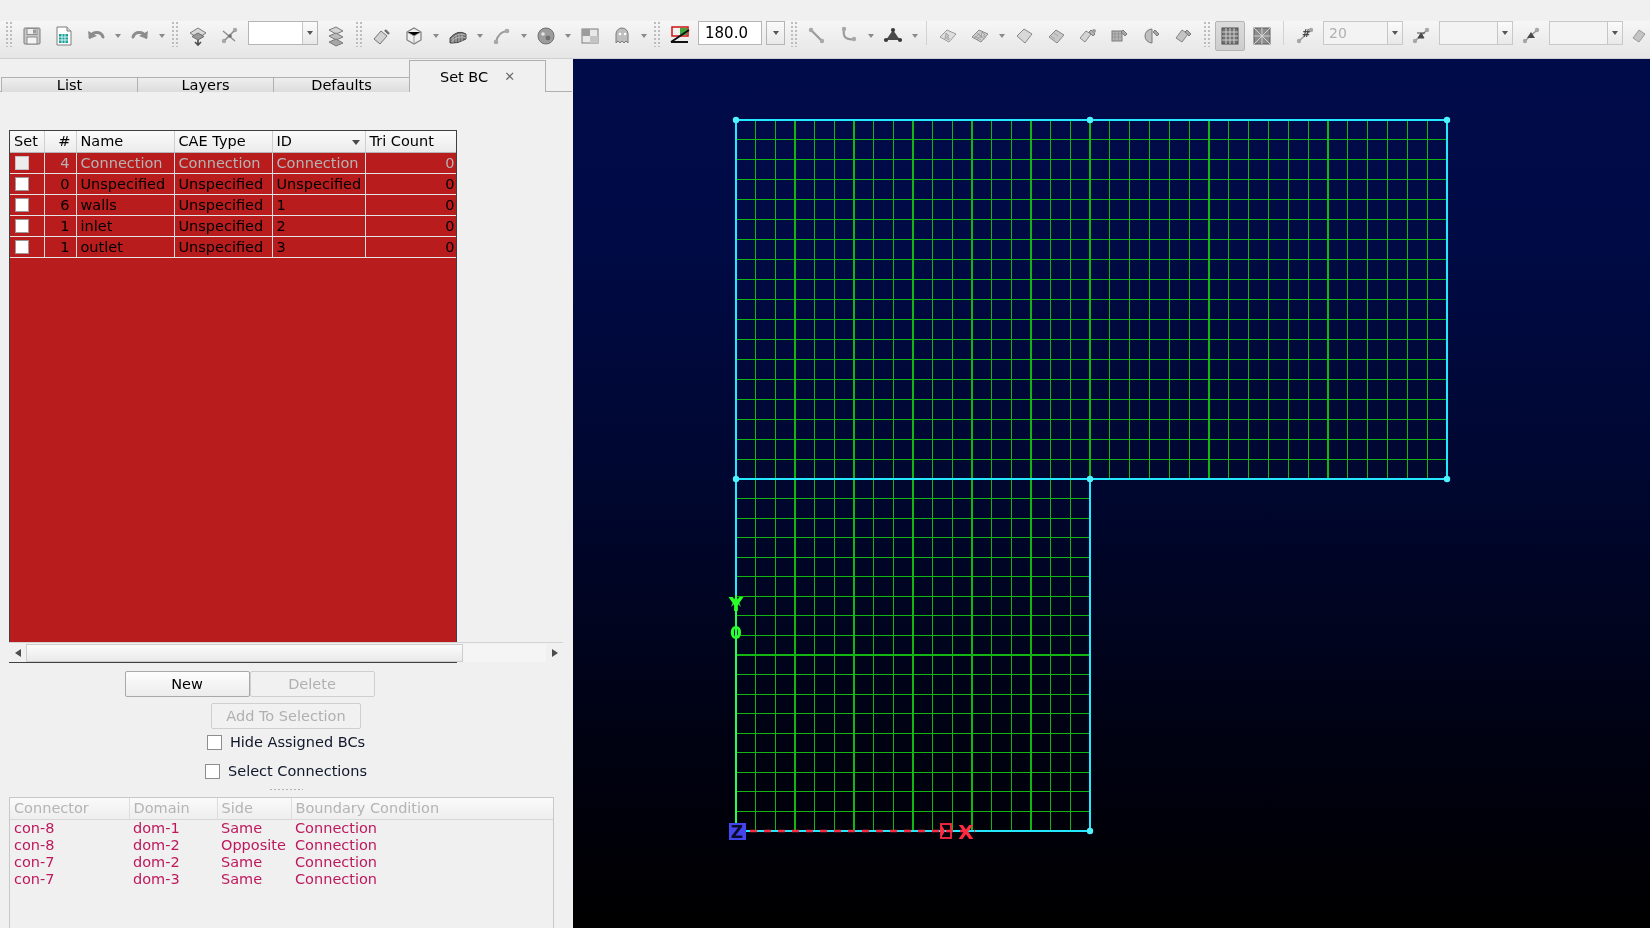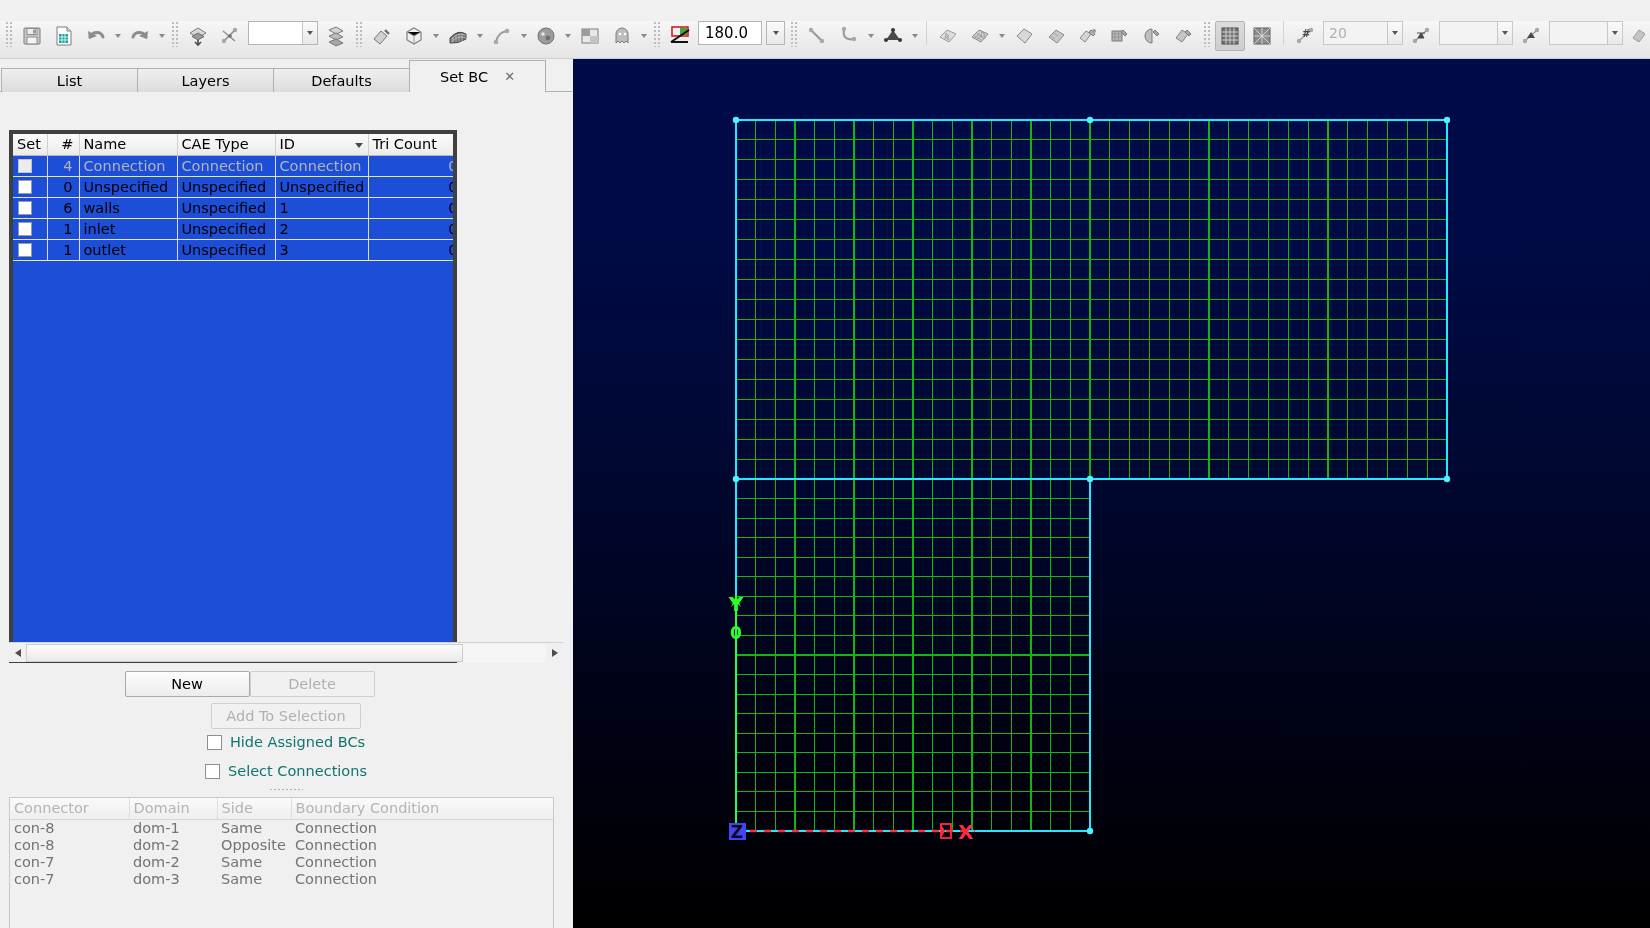--- a/index.html
+++ b/index.html
@@ -98,39 +98,39 @@
   .panel-float-btn::after{
     content:''; position:absolute; left:2px; top:2px; right:3px; bottom:3px;
     border:1px solid #8b8b8b;
   }
 
   .tabs { display:flex; height:33px; align-items:flex-end; padding-left:1px; position:relative; }
   .tabs::after{
     content:''; position:absolute; left:0; bottom:0; width:572px; height:1px; background:#b0b0b0;
   }
   .tab {
-    height:24px; min-width:137px; padding:0 12px;
+    height:15px; min-width:137px; padding:0 12px;
     display:flex; align-items:center; justify-content:center;
     font-size:14.5px; color:#000;
     background: linear-gradient(to bottom,#efefef,#dcdcdc);
     border:1px solid #b0b0b0; border-bottom:none;
     margin-right:-1px; position:relative; z-index:1;
   }
   .tab.active {
     height:32px; background:#f0f0f0; z-index:3;
     border-color:#b0b0b0;
     box-shadow: 0 1px 0 0 #f0f0f0;
   }
   .tab .tab-close {
     margin-left:16px; font-size:13px; color:#6b6b6b; line-height:1;
   }
 
   .table-wrap {
     position:absolute; left:9px; top:71px; width:448px; height:533px;
-    background:#1d4ed8; border:4px solid #404040;
+    background:#b91c1c; border:1px solid #404040;
     overflow:hidden;
   }
   table.bc { border-collapse:collapse; width:100%; table-layout:fixed; }
   table.bc th {
     font-weight:normal; font-size:14.5px; text-align:left;
     background: linear-gradient(to bottom,#fbfbfb,#ebebeb);
     border-right:1px solid #cfcfcf; border-bottom:1px solid #b6b6b6;
     height:21px; padding:0 4px; color:#000; position:relative;
     white-space:nowrap; overflow:hidden;
   }
@@ -181,21 +181,21 @@
     font-size:14.5px; color:#000;
     background: linear-gradient(to bottom,#fdfdfd,#ececec);
     border:1px solid #a9a9a9; border-radius:2px;
     display:flex;align-items:center;justify-content:center;
   }
   .btn.disabled { color:#b0b0b0; border-color:#cfcfcf; background:#f1f1f1; }
 
   .btnrow2 { position:absolute; left:0; top:644px; width:572px; display:flex; justify-content:center; }
 
   .chkrow { position:absolute; left:0; width:572px; display:flex; justify-content:center; align-items:center; }
-  .chkrow .lbl { font-size:14.5px; color:#0f766e; margin-left:8px; }
+  .chkrow .lbl { font-size:14.5px; color:#0f172a; margin-left:8px; }
   .chkbox { width:15px; height:15px; border:1px solid #8e8e8e; background:#fff; }
 
   .panel-sep {
     position:absolute; left:8px; width:556px; height:7px;
     display:flex; align-items:center; justify-content:center;
   }
   .panel-sep i {
     width:34px; height:3px;
     background-image: radial-gradient(circle, #b0b0b0 0.8px, transparent 1px);
     background-size: 4px 3px;
@@ -206,21 +206,21 @@
     background:#f0f0f0; border:1px solid #c8c8c8; overflow:hidden;
   }
   table.cx { border-collapse:collapse; width:100%; table-layout:fixed; }
   table.cx th {
     font-weight:normal; font-size:14.5px; text-align:left;
     background: linear-gradient(to bottom,#fafafa,#eeeeee);
     border-right:1px solid #dddddd; border-bottom:1px solid #d7d7d7;
     height:21px; padding:0 4px; color:#b4b4b4; white-space:nowrap;
   }
   table.cx td {
-    font-size:14.5px; height:17px; padding:0 4px; color:#737373;
+    font-size:14.5px; height:17px; padding:0 4px; color:#be185d;
     white-space:nowrap; border:none;
   }
 
   
   .viewport {
     position:absolute; left:573px; top:59px; width:1077px; height:869px;
     background: linear-gradient(to bottom, #000b4a 0%, #000a44 22%, #000730 48%, #000318 72%, #000008 90%, #000000 100%);
     overflow:hidden;
   }
   .vp-svg { position:absolute; left:0; top:0; width:1077px; height:869px; display:block; }

